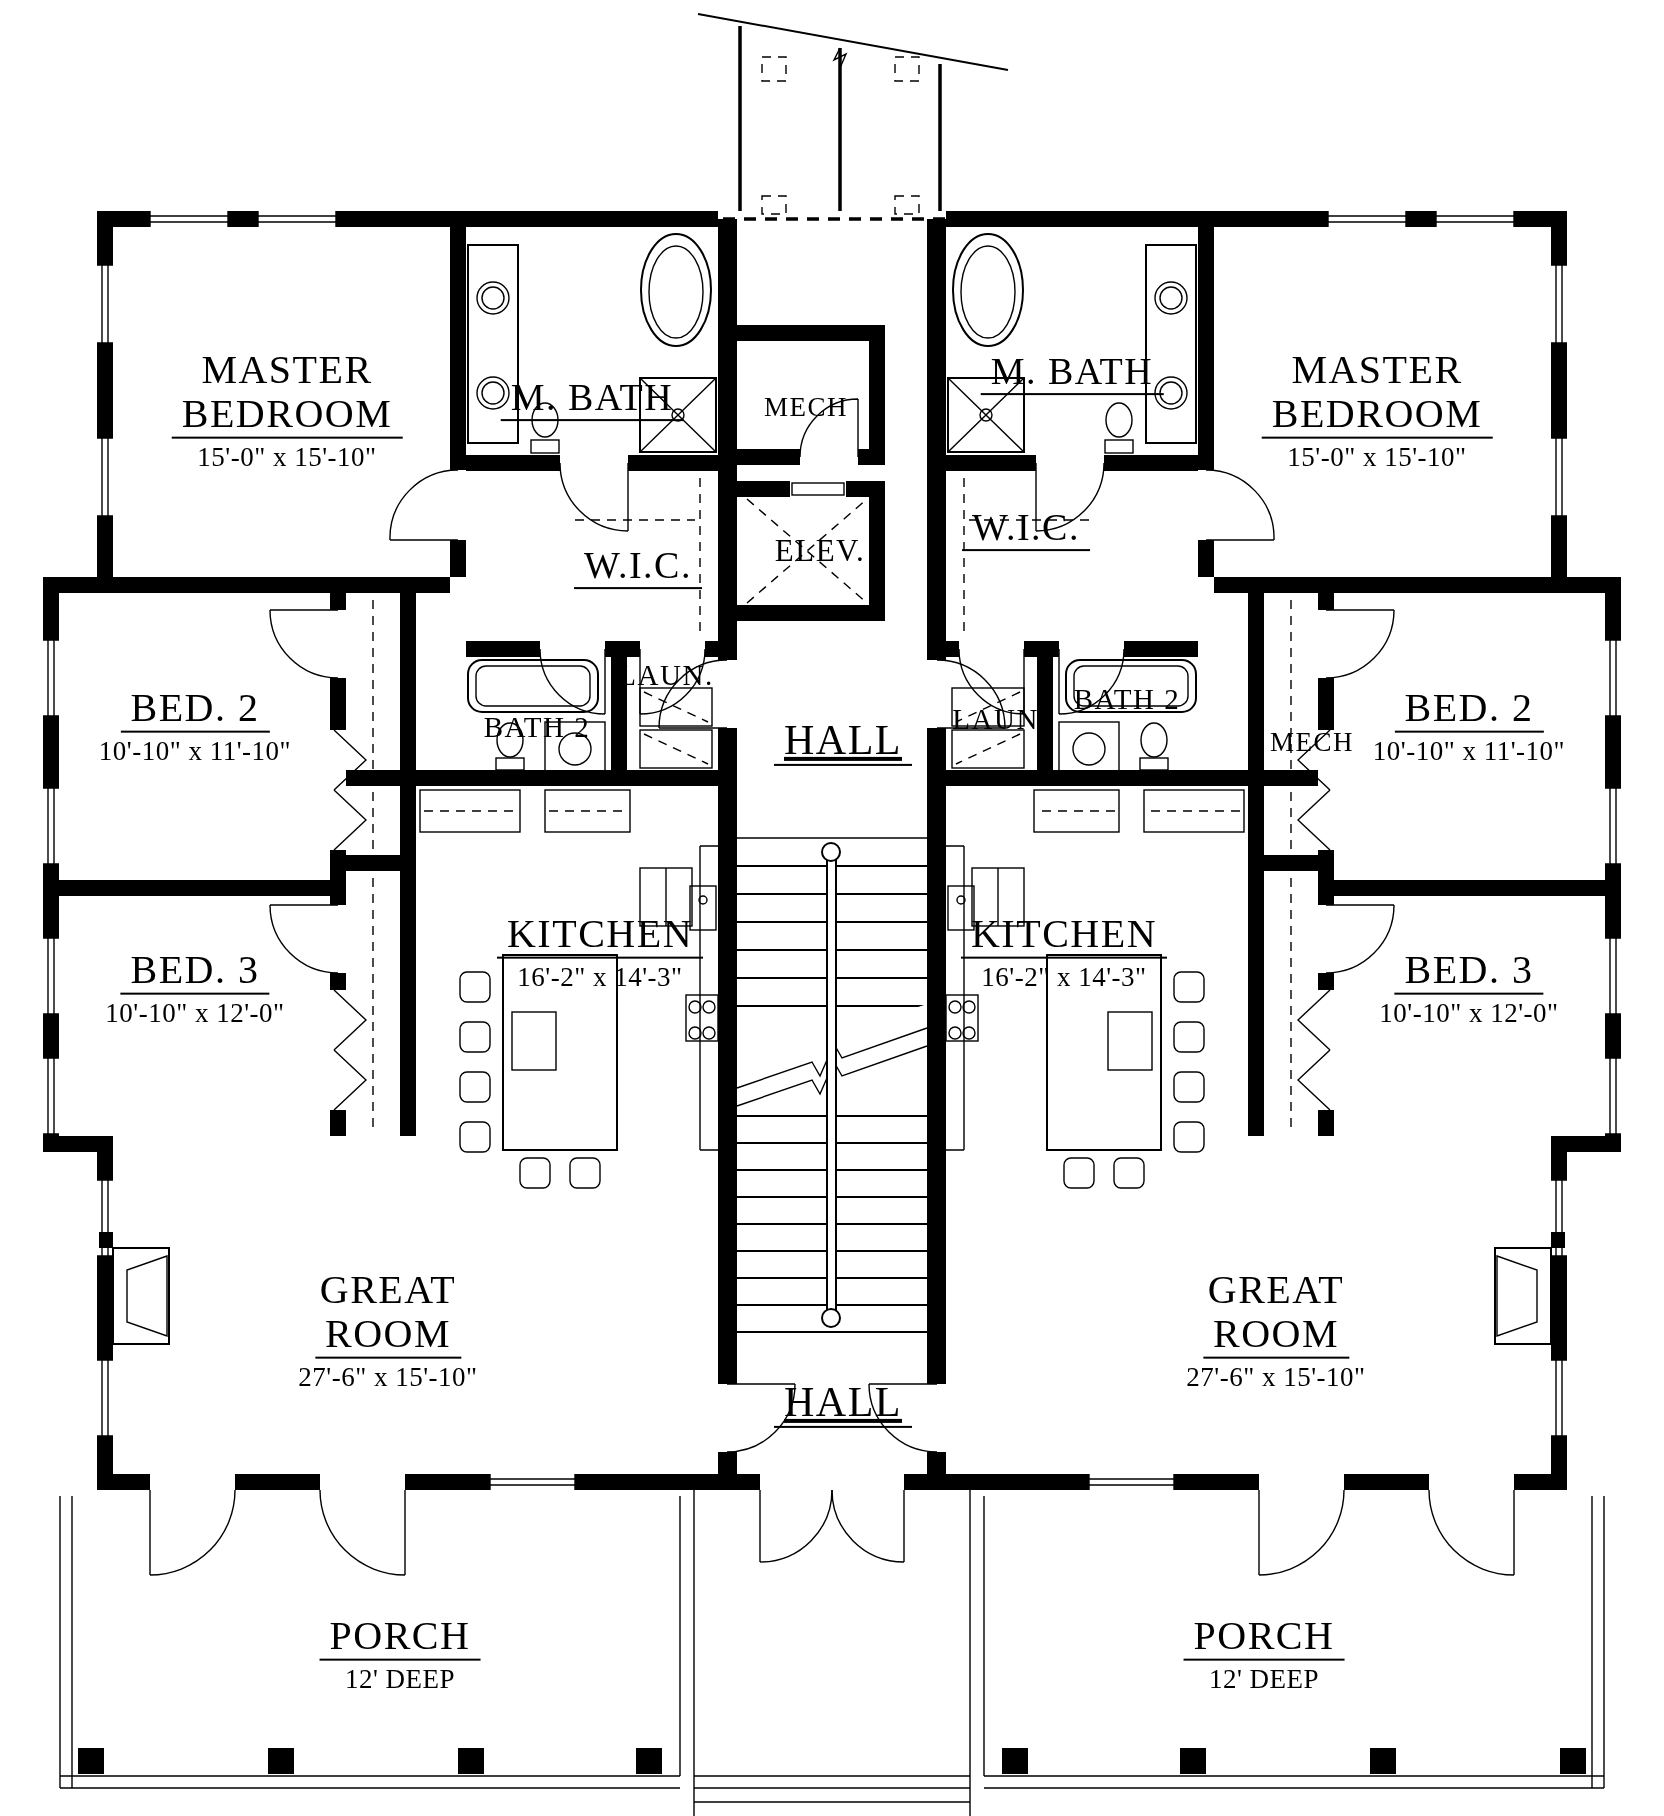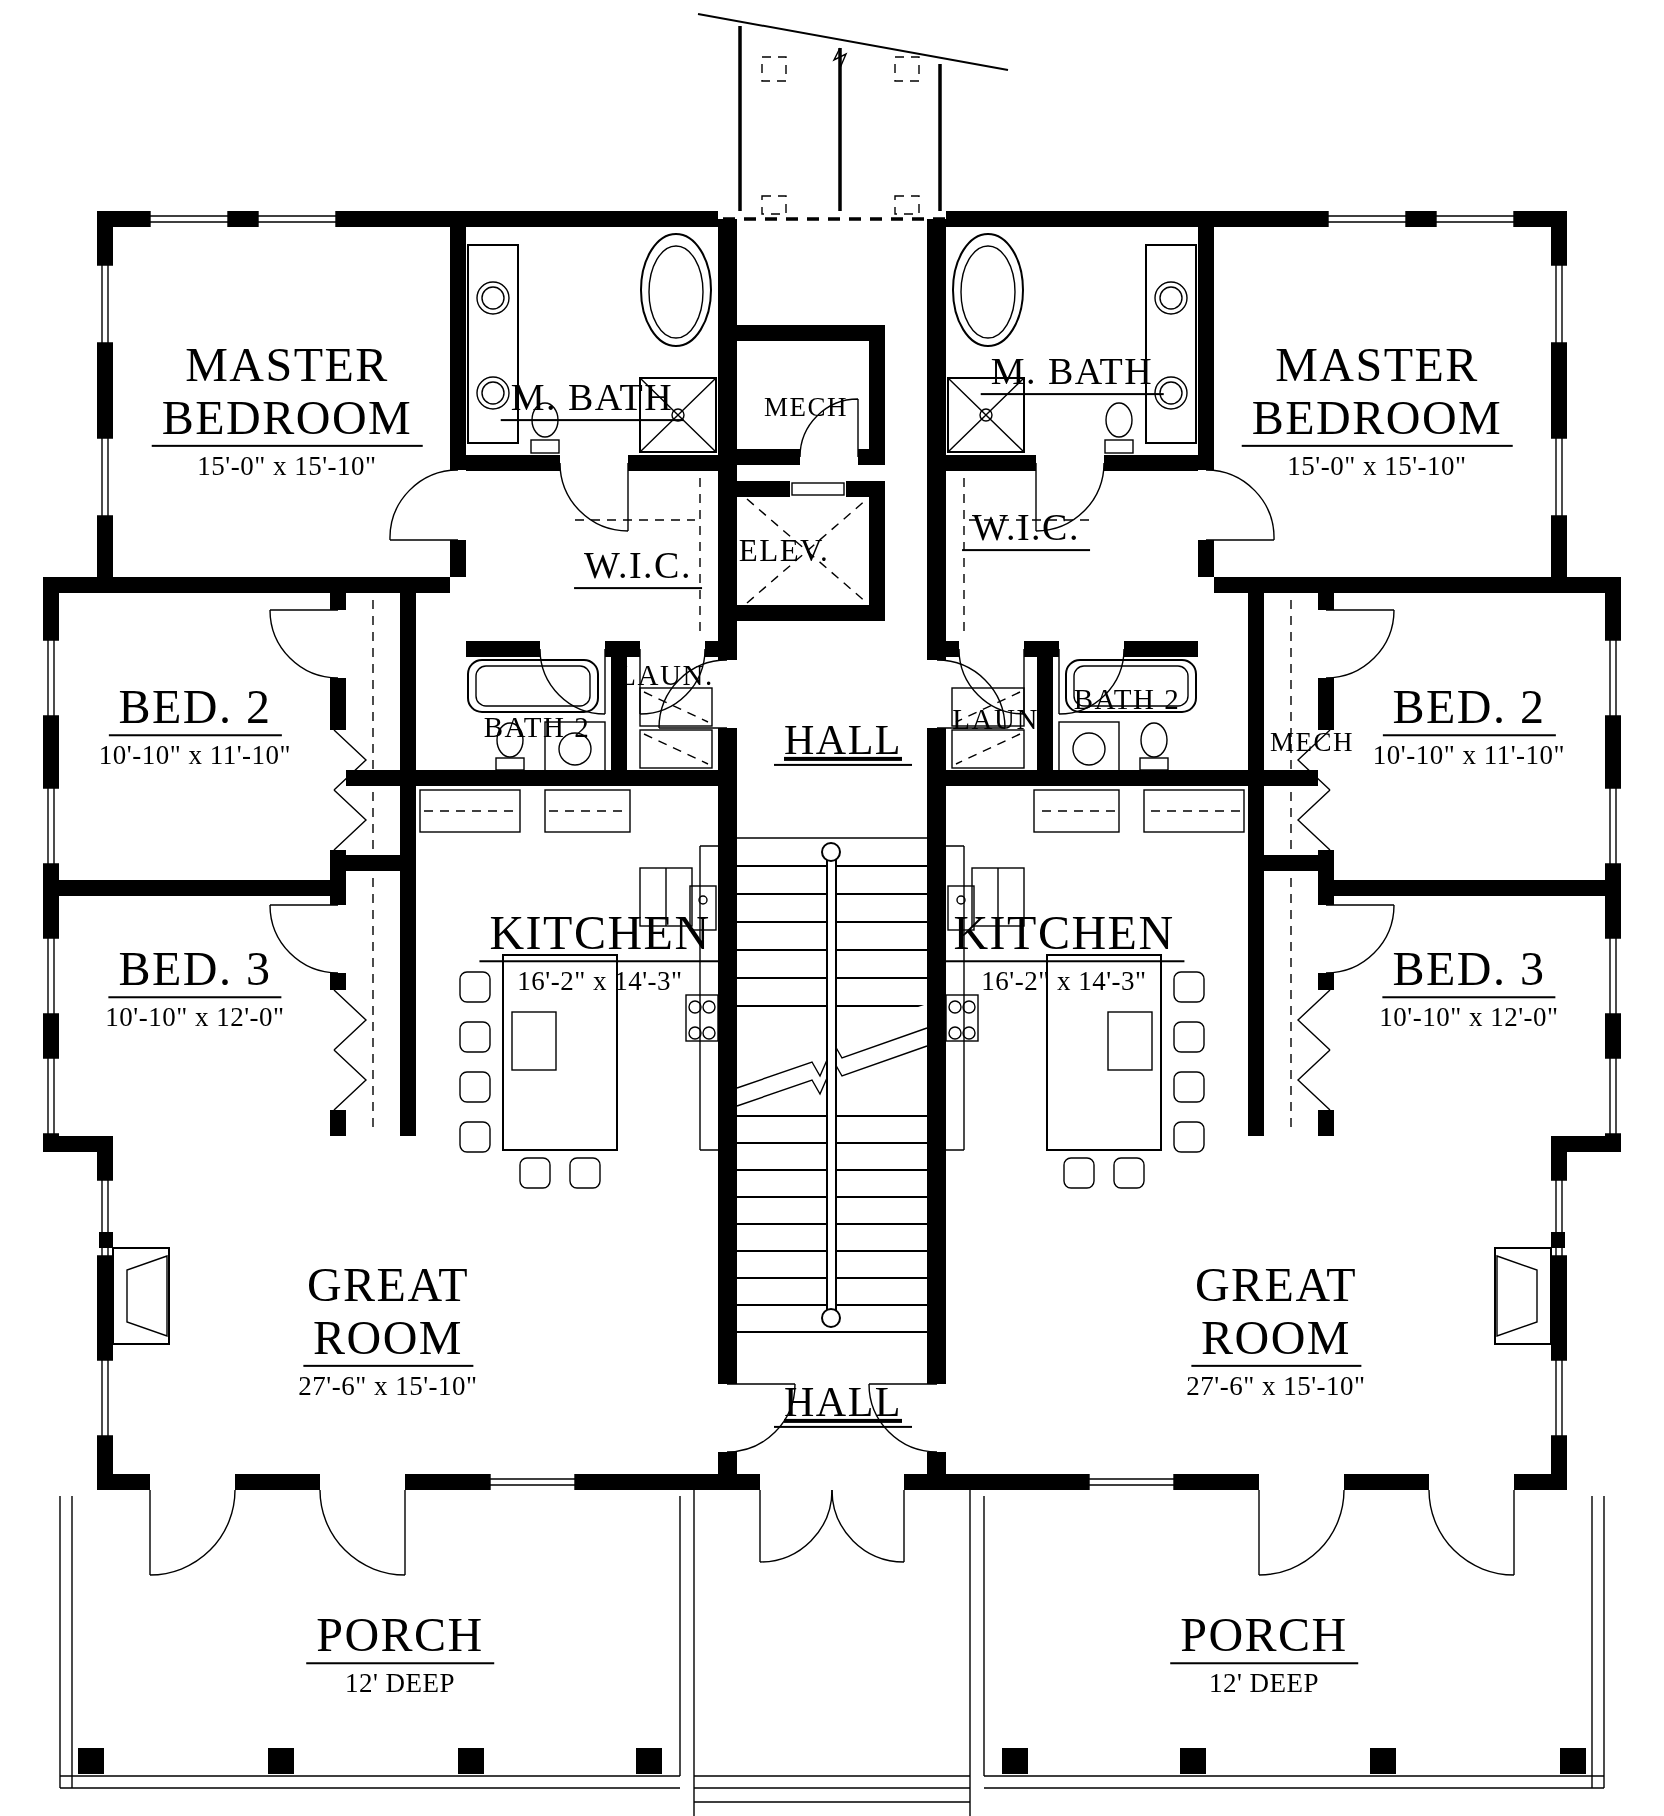--- a/index.html
+++ b/index.html
@@ -1,21 +1,21 @@
 <!DOCTYPE html>
 <html><head>
 <meta charset="utf-8">
 <style>
   html,body{margin:0;padding:0;background:#fff;}
   .plan{position:relative;width:1664px;height:1816px;background:#fff;overflow:hidden;
         font-family:"Liberation Serif", serif;color:#000;}
   .plan svg{position:absolute;left:0;top:0;}
   .lbl{position:absolute;transform:translate(-50%,-50%);text-align:center;white-space:nowrap;
        line-height:1.1;color:#000;}
-  .nm{font-size:48px;letter-spacing:1.5px;}
+  .nm{font-size:40px;letter-spacing:1.5px;}
   .nm.u span{border-bottom:2.5px solid #000;padding:0 10px 1px;}
   .s42{font-size:42px;text-decoration:underline;} .s38{font-size:38px;} .s31{font-size:31px;}
   .s29{font-size:29px;} .s27{font-size:27px;margin-top:6px;}
   .dims{font-size:27px;margin-top:7px;letter-spacing:.5px;}
   
   .w{fill:#000;stroke:none;}
   .ln{stroke:#000;stroke-width:2;fill:none;}
   .ln1{stroke:#000;stroke-width:1.4;fill:none;}
   .ln3{stroke:#000;stroke-width:3.5;fill:none;}
   .dsh{stroke-dasharray:12 9;}
@@ -266,21 +266,21 @@
       <rect class="ln1 dsh2" x="895" y="196" width="24" height="18"></rect>
     </g>
 
     <path class="ln1" d="M694 1776 H970 M694 1788 H970 M694 1802 H970"></path>
   </g>
 </svg>
 
 <div class="lbl" style="left:806px;top:405px">
   <div class="nm s27">MECH</div>
 </div>
-<div class="lbl" style="left:784px;top:551px">
+<div class="lbl" style="left:820px;top:551px">
   <div class="nm s31">ELEV.</div>
 </div>
 <div class="lbl" style="left:843px;top:740px">
   <div class="nm u s42"><span>HALL</span></div>
 </div>
 <div class="lbl" style="left:843px;top:1402px">
   <div class="nm u s42"><span>HALL</span></div>
 </div>
 
 <div class="lbl" style="left:287px;top:410px">

